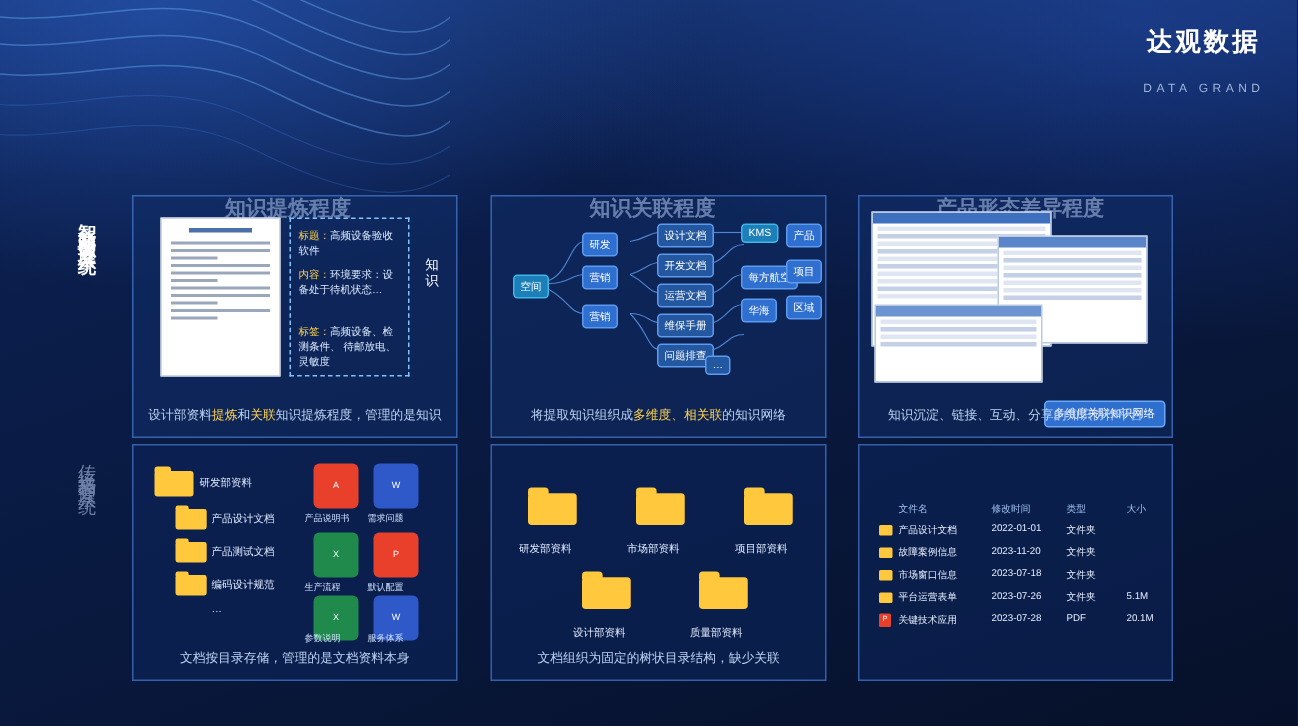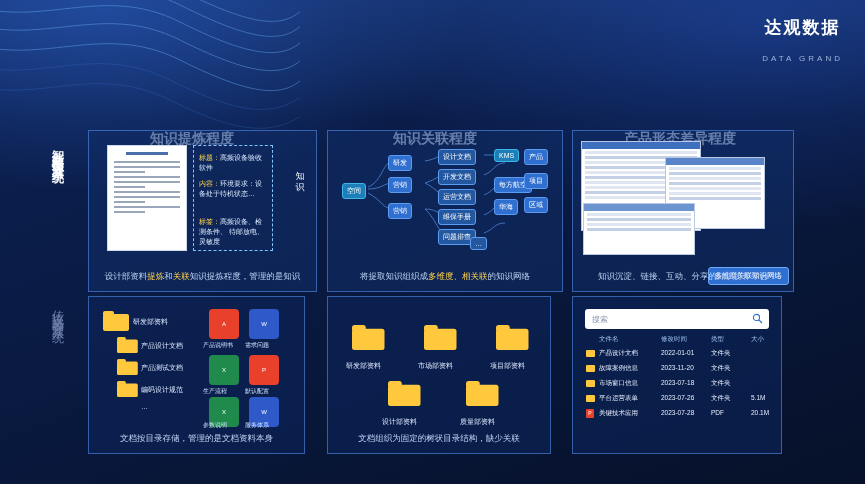--- a/index.html
+++ b/index.html
@@ -39,21 +39,21 @@
   .vlabel.trad{top:300px;color:#6e80a8;font-weight:normal;}
 
   
   .colhead{position:absolute;top:103px;font-size:14px;color:#cfe0ff;font-weight:bold;text-align:center;width:210px;margin-top:27px;}
   .colhead.c1{left:87px;}
   .colhead.c2{left:330px;}
   .colhead.c3{left:575px;}
 
   
   .panel{position:absolute;border:1px solid rgba(90,150,245,0.55);background:rgba(17,45,104,0.55);}
-  .panel.top{top:130px;height:160px;padding-left:12px;}
+  .panel.top{top:130px;height:160px;}
   .panel.bot{top:296px;height:156px;background:rgba(13,35,88,0.65);}
   .p1{left:88px;width:215px;}
   .p2{left:327px;width:222px;}
   .p3{left:572px;width:208px;}
 
   .caption{position:absolute;bottom:8px;left:0;width:100%;text-align:center;font-size:8.5px;color:#bcd2f2;}
   .caption b{color:#ffd24d;font-weight:normal;}
 
   
   .doc{position:absolute;left:18px;top:14px;width:78px;height:104px;background:#ffffff;border:1px solid #cfd8e6;}
@@ -314,27 +314,20 @@
     <div class="ftxt" style="left:54px;top:120px;">设计部资料</div>
     <div class="folder" style="left:138px;top:84px;transform:scale(1.25);transform-origin:left top;">
         <div class="tab"></div>
         <div class="body"></div>
       </div>
     <div class="ftxt" style="left:132px;top:120px;">质量部资料</div>
     <div class="caption">文档组织为固定的树状目录结构，缺少关联</div>
   </div>
 
   <div class="panel bot p3">
-    <div class="search">
-      <div class="ph">搜索</div>
-      <svg class="mag" viewBox="0 0 16 16">
-        <circle cx="6.5" cy="6.5" r="4.5" fill="none" stroke="#2f6fd0" stroke-width="1.6"></circle>
-        <line x1="10" y1="10" x2="14.5" y2="14.5" stroke="#2f6fd0" stroke-width="1.8"></line>
-      </svg>
-    </div>
 
     <div class="thead">
       <span class="cell c-name">文件名</span>
       <span class="cell c-time">修改时间</span>
       <span class="cell c-type">类型</span>
       <span class="cell c-size">大小</span>
     </div>
 
     <div class="trow" style="top:52px;">
       <span class="ficon" style="left:1px;top:1px;position:absolute;"></span>

